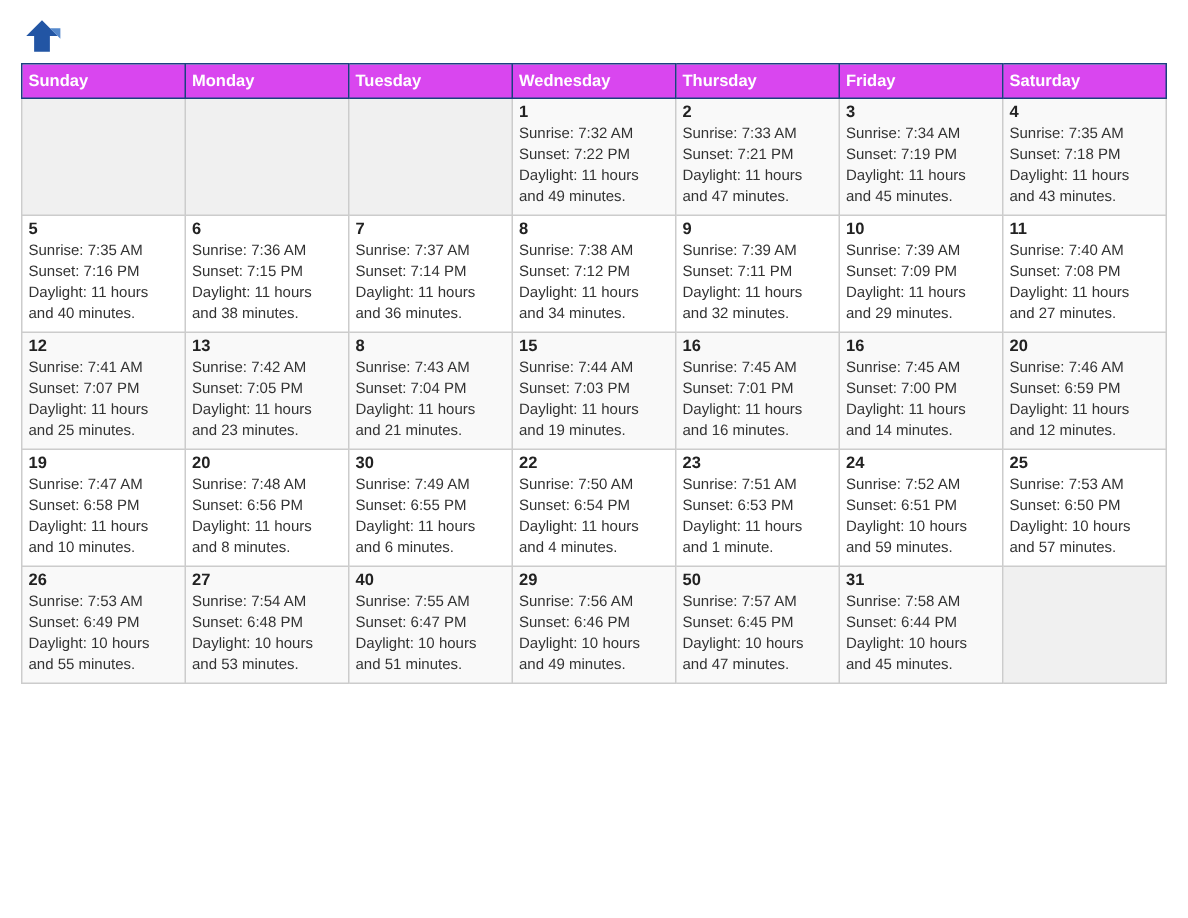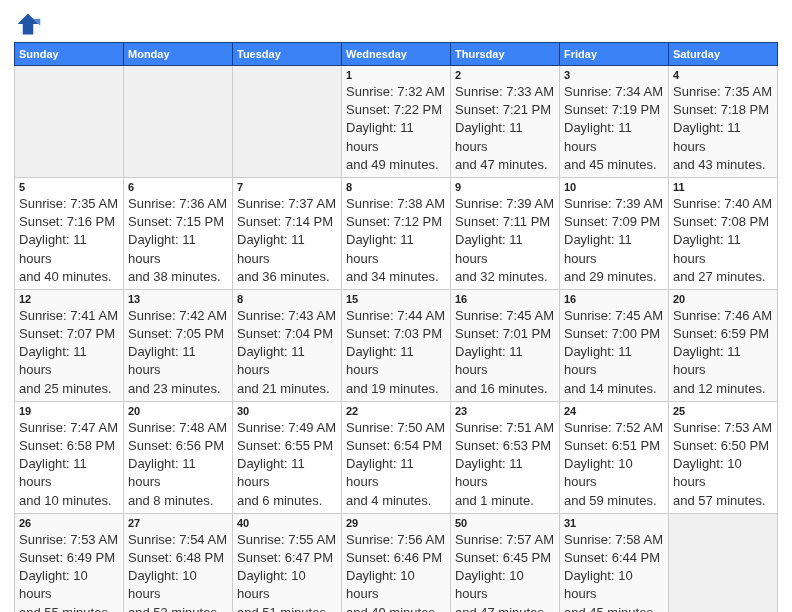--- a/index.html
+++ b/index.html
@@ -56,21 +56,21 @@
     .calendar-subtitle {
       font-size: 14px;
       color: #444;
     }
     table {
       width: 100%;
       border-collapse: collapse;
       table-layout: fixed;
     }
     thead tr th {
-      background-color: #3b82f6;
+      background-color: #d946ef;
       color: #fff;
       font-size: 11px;
       font-weight: bold;
       padding: 5px 4px;
       text-align: left;
       border: 1px solid #1a4080;
     }
     tbody tr td {
       border: 1px solid #ccc;
       vertical-align: top;
@@ -84,21 +84,21 @@
       background: #f9f9f9;
     }
     .day-number {
       font-size: 11px;
       font-weight: bold;
       color: #222;
       display: block;
       margin-bottom: 2px;
     }
     .day-info {
-      font-size: 13px;
+      font-size: 10px;
       color: #333;
       line-height: 1.4;
     }
     td.empty {
       background: #f0f0f0 !important;
     }
   </style>
 </head>
 <body>
 

